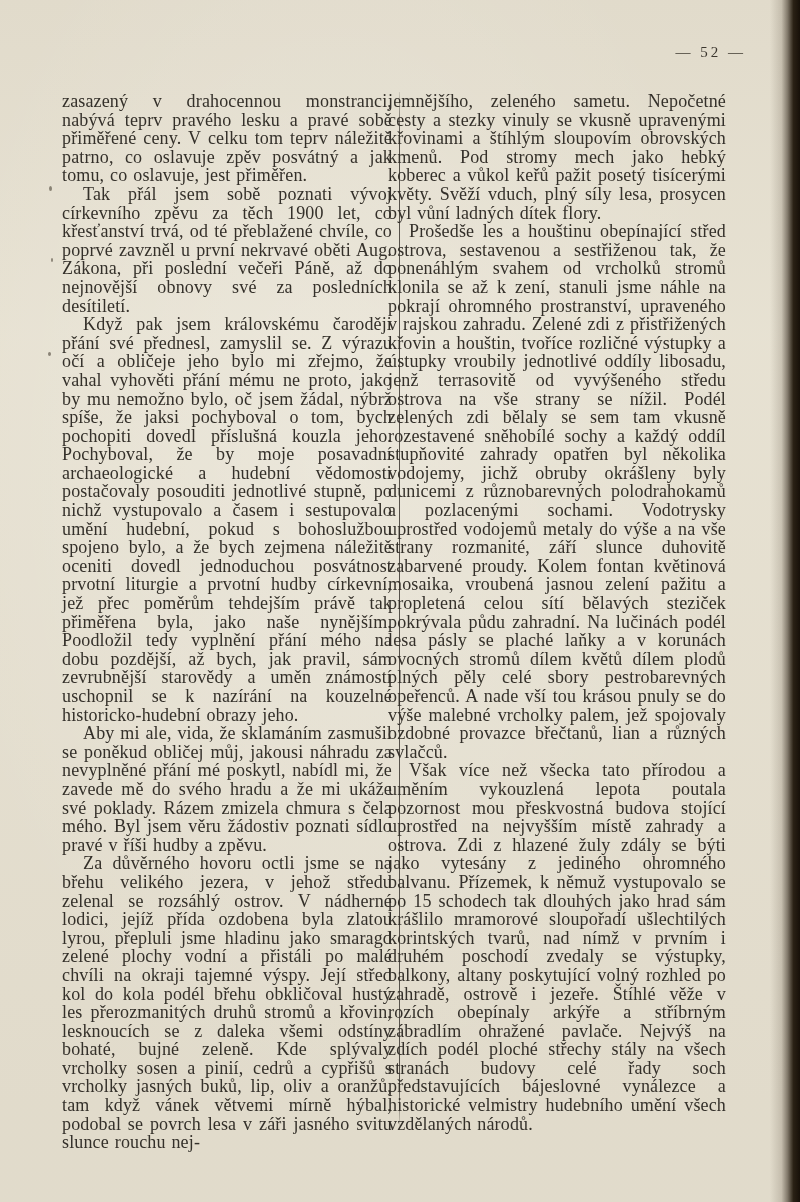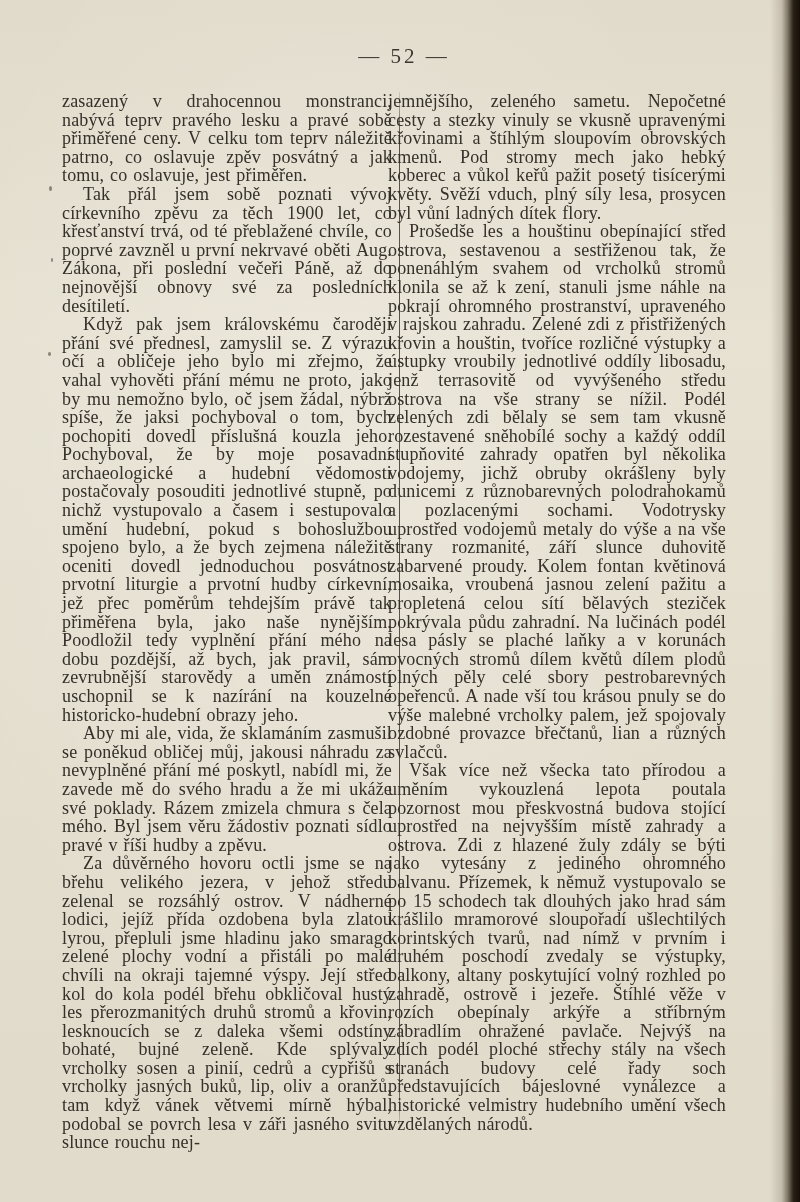--- a/index.html
+++ b/index.html
@@ -21,22 +21,22 @@
   .page {
     position: absolute; inset: 0;
     background:
       radial-gradient(ellipse at 42% 38%, rgba(255,255,255,0.20), rgba(255,255,255,0) 62%),
       linear-gradient(to bottom, rgba(121,100,72,0.07), rgba(121,100,72,0.02) 28%, rgba(121,100,72,0.07) 92%),
       var(--paper);
   }
   .page-number {
     position: absolute;
     top: 44px; left: 62px; width: 684px;
-    text-align: center;
-    font-size: 21px;
+    text-align: right;
+    font-size: 15px;
     letter-spacing: 3px;
     color: #3b362e;
   }
   .col {
     position: absolute;
     top: 92px;
     text-align: justify;
     font-size: 18px;
     line-height: 18.6px;
     letter-spacing: 0.15px;

